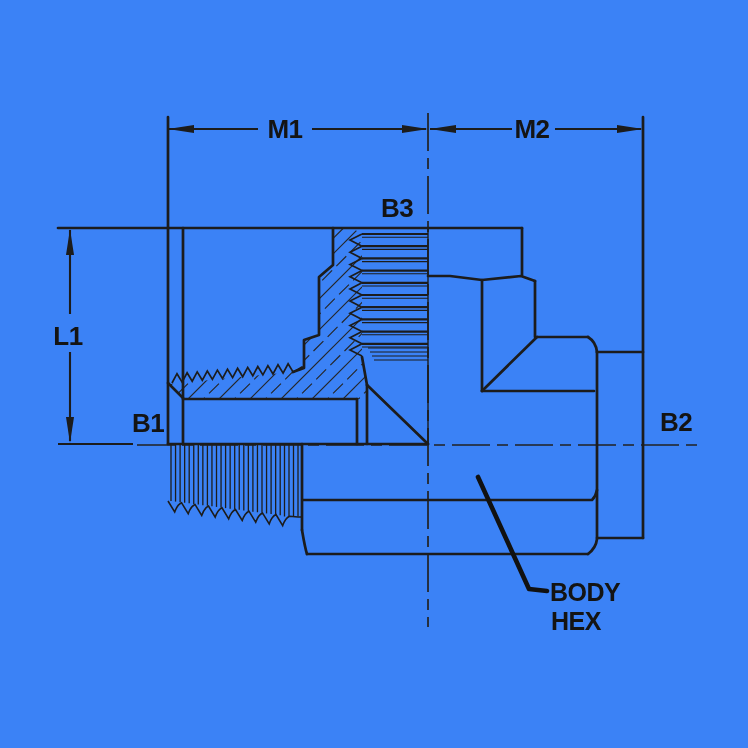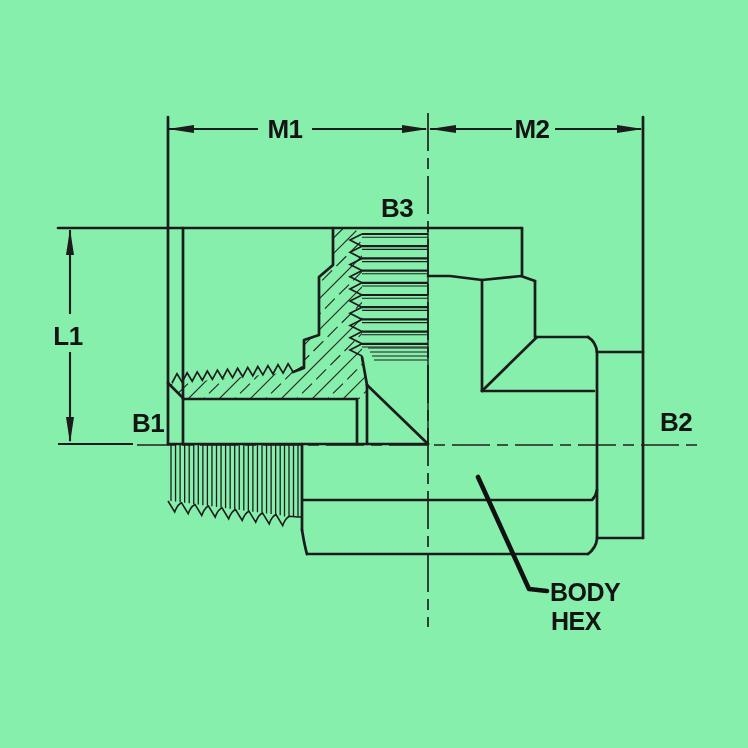--- a/index.html
+++ b/index.html
@@ -1,16 +1,16 @@
 <!DOCTYPE html>
 <html><head>
 <meta charset="utf-8">
 <style>
   html,body{margin:0;padding:0;background:#ffffff;}
-  .stage{position:relative;width:748px;height:748px;background:#86efac;overflow:hidden;}
+  .stage{position:relative;width:748px;height:748px;background:#3b82f6;overflow:hidden;}
   svg{display:block;}
   text.lbl{
     font-family:"Liberation Sans","DejaVu Sans",sans-serif;
     font-weight:700;
     font-size:26px;
     fill:#141414;
     letter-spacing:-0.5px;
     text-anchor:middle;
   }
   text.lbl.small{font-size:25px;}

